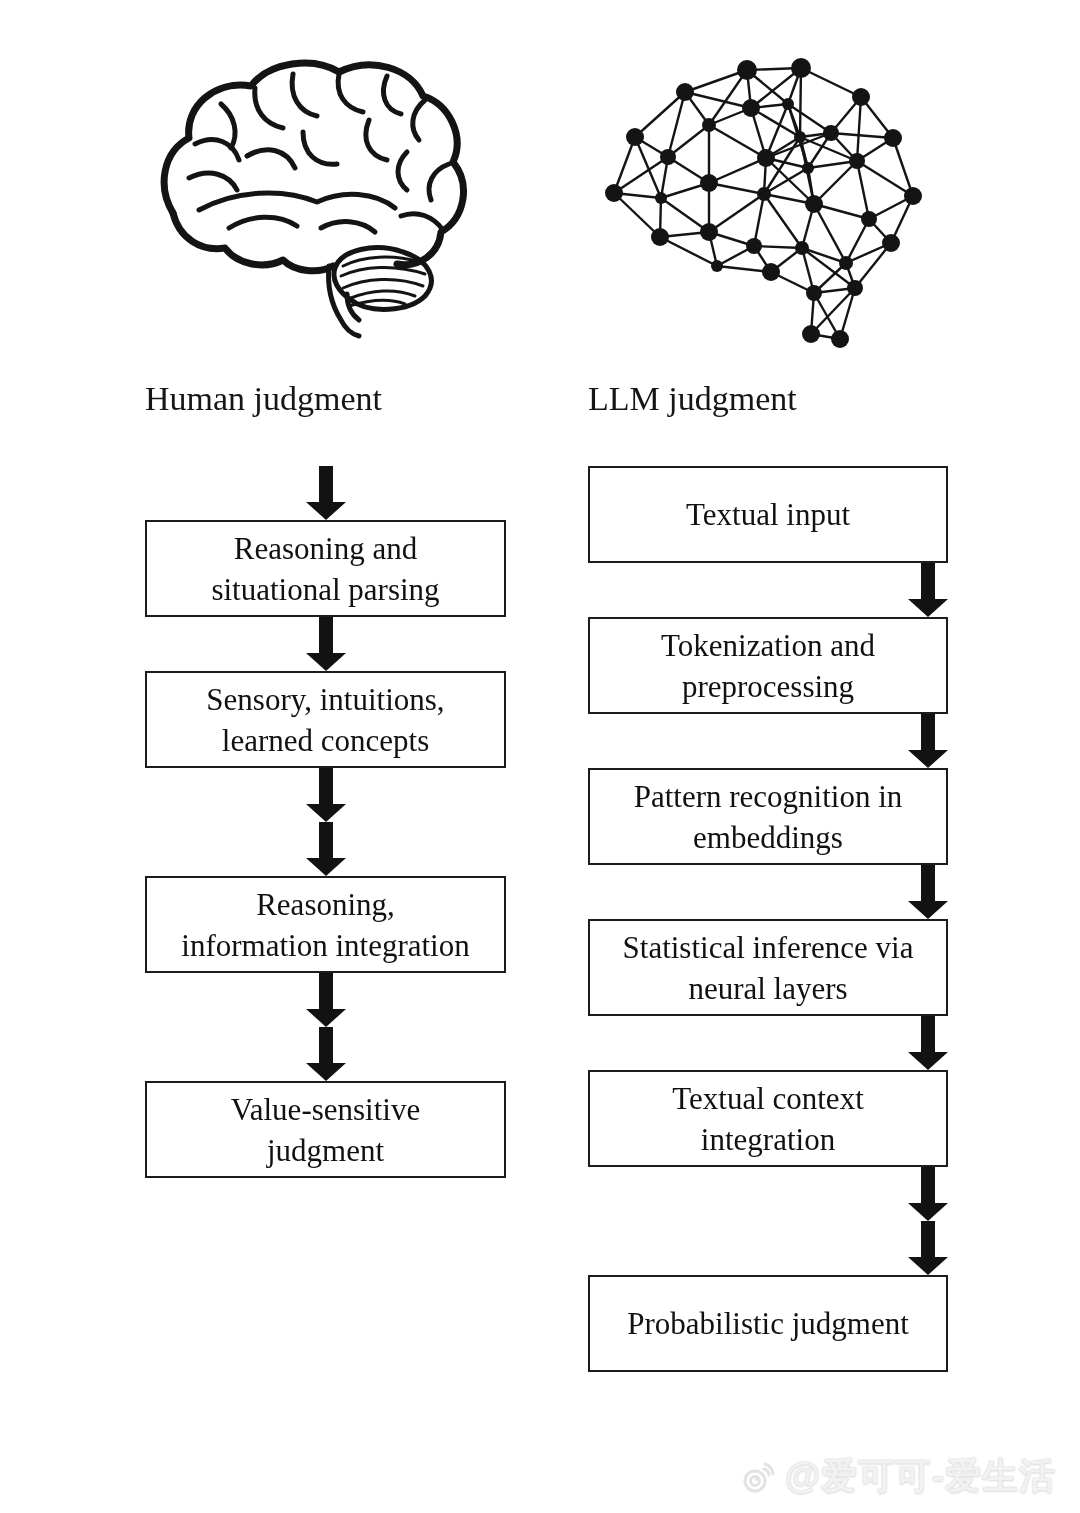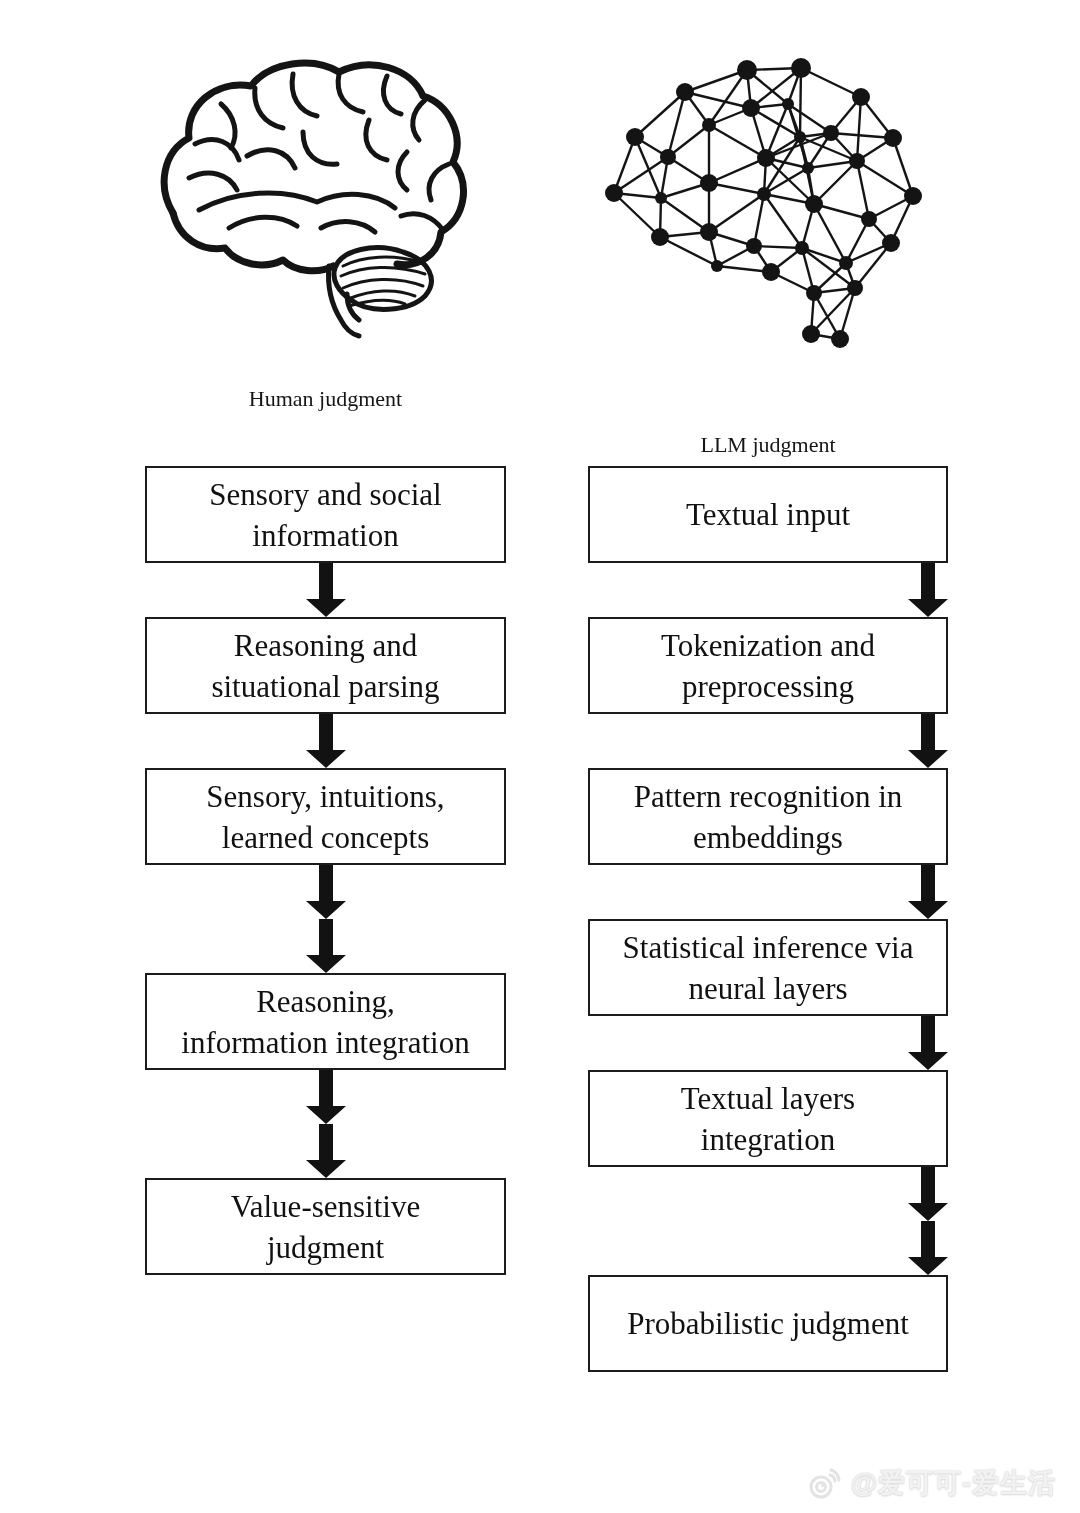--- a/index.html
+++ b/index.html
@@ -4,24 +4,24 @@
 <style>
   html,body{margin:0;padding:0;background:#e9e9e9;}
   #page{
     position:relative; width:1080px; height:1513px; background:#ffffff;
     overflow:hidden; margin:0 auto;
     font-family:"Liberation Serif", serif; color:#131313;
   }
   
   .col-title{
     position:absolute; top:377px; height:44px;
-    font-size:22px; line-height:44px; text-align:center; color:#161616;
+    font-size:34px; line-height:44px; text-align:left; color:#161616;
   }
   #title-left{left:145px; width:361px;}
-  #title-right{left:588px; width:360px;margin-top:46px;}
+  #title-right{left:588px; width:360px;}
 
   
   .flow-col{
     position:absolute; top:466px; display:flex; flex-direction:column; align-items:center;
   }
   #col-human{left:145px; width:361px;}
   #col-llm{left:588px; width:360px;align-items:flex-end;}
   .step-box{
     box-sizing:border-box; width:100%; height:97px;
     border:2.5px solid #1c1c1c; background:#ffffff;
@@ -43,21 +43,21 @@
   #brain-left{position:absolute; left:143px; top:48px;}
   #brain-right{position:absolute; left:590px; top:45px;}
 
   
   .watermark{
     position:absolute; right:24px; bottom:12px;
     display:flex; align-items:center; gap:7px;
     font-family:"Liberation Sans", sans-serif;
   }
   .watermark-text{
-    font-size:27px; font-weight:bold; color:#f2f2f2;
+    font-size:36px; font-weight:bold; color:#f2f2f2;
     text-shadow:0 0 1px #d9d9d9, 0 0 2px #d4d4d4, 0 1px 2px rgba(190,190,190,.45);
     letter-spacing:1px;
   }
 </style>
 </head>
 <body>
 
 <div id="page">
 
   <svg id="brain-left" width="335" height="305" viewBox="0 0 335 305" fill="none" stroke="#141414" stroke-linecap="round" stroke-linejoin="round">
@@ -226,24 +226,20 @@
       <circle cx="224" cy="248" r="8" fill="#141414"></circle>
       <circle cx="265" cy="243" r="8" fill="#141414"></circle>
       <circle cx="221" cy="289" r="9" fill="#141414"></circle>
       <circle cx="250" cy="294" r="9" fill="#141414"></circle>
     </svg>
 
   <div class="col-title" id="title-left">Human judgment</div>
   <div class="col-title" id="title-right">LLM judgment</div>
 
   <div class="flow-col" id="col-human">
-    <div class="step-box">
-        <span class="step-label">Sensory and social
-information</span>
-      </div>
     <div class="arrow">
         <div class="stem"></div>
         <div class="head"></div>
       </div>
     <div class="step-box">
         <span class="step-label">Reasoning and
 situational parsing</span>
       </div>
     <div class="arrow">
         <div class="stem"></div>
@@ -305,21 +301,21 @@
       </div>
     <div class="step-box">
         <span class="step-label">Statistical inference via
 neural layers</span>
       </div>
     <div class="arrow">
         <div class="stem"></div>
         <div class="head"></div>
       </div>
     <div class="step-box">
-        <span class="step-label">Textual layers
+        <span class="step-label">Textual context
 integration</span>
       </div>
     <div class="arrow">
         <div class="stem"></div>
         <div class="head"></div>
       </div>
     <div class="arrow">
         <div class="stem"></div>
         <div class="head"></div>
       </div>

